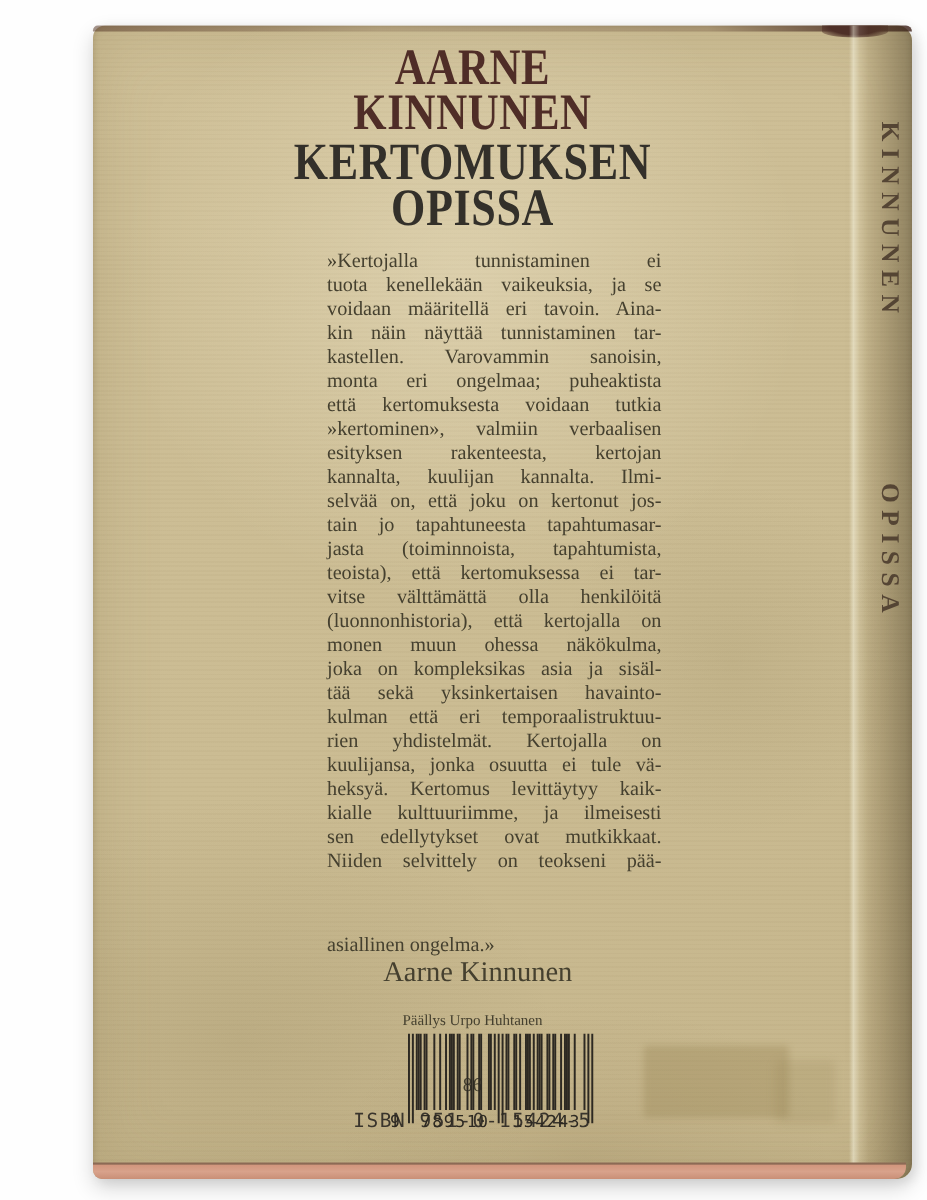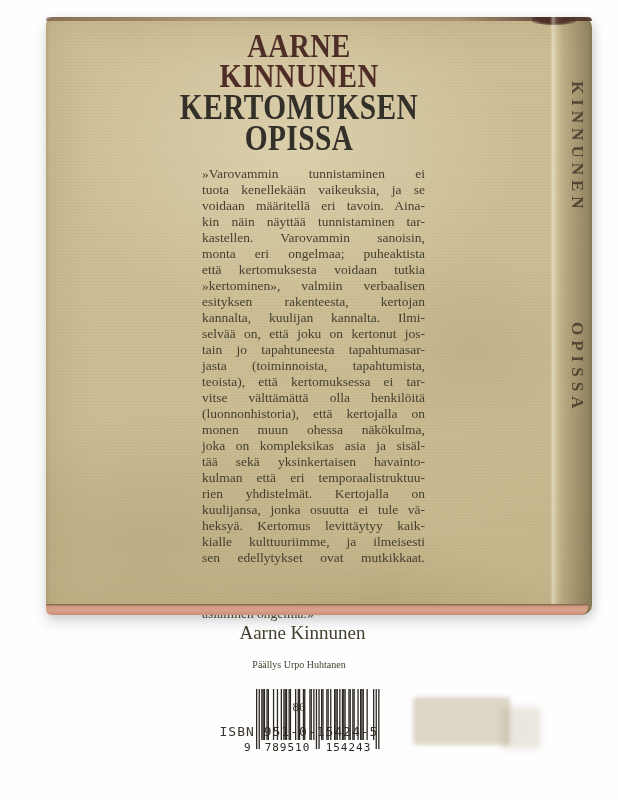--- a/index.html
+++ b/index.html
@@ -1,19 +1,19 @@
 <!DOCTYPE html>
 <html><head>
 <meta charset="utf-8">
 <style>
   html,body{margin:0;padding:0;background:#ffffff;}
   .stage{position:relative;width:618px;height:800px;background:#fefefe;overflow:hidden;
          font-family:"Liberation Serif",serif;}
   
-  .book{position:absolute;left:46px;top:17px;width:546px;height:598px;
+  .book{position:absolute;left:62px;top:17px;width:546px;height:769px;
     border-radius:8px 10px 10px 6px;
     background:
       radial-gradient(ellipse 60% 40% at 45% 22%, rgba(255,248,225,0.30), transparent 70%),
       radial-gradient(ellipse 55% 30% at 18% 88%, rgba(110,95,55,0.14), transparent 70%),
       radial-gradient(ellipse 30% 22% at 78% 55%, rgba(110,95,55,0.10), transparent 70%),
       radial-gradient(ellipse 40% 18% at 60% 98%, rgba(120,100,60,0.12), transparent 75%),
       repeating-linear-gradient(0deg, rgba(120,100,60,0.045) 0 1px, transparent 1px 3px),
       linear-gradient(160deg,#cfc098,#cbbc93 55%,#c5b58b);
     box-shadow: inset 0 0 45px rgba(120,100,55,0.22), inset 0 0 4px rgba(80,60,30,0.25),
                 0 6px 14px rgba(0,0,0,0.16), 3px 2px 8px rgba(0,0,0,0.08);}
@@ -78,21 +78,21 @@
       <div class="author-block">
         <div class="heading-line">AARNE</div>
         <div class="heading-line">KINNUNEN</div>
       </div>
       <div class="title-block">
         <div class="heading-line">KERTOMUKSEN</div>
         <div class="heading-line">OPISSA</div>
       </div>
 
       <div class="blurb">
-          <div class="blurb-line">»Varovammin tunnistaminen ei</div>
+          <div class="blurb-line">»Kertojalla tunnistaminen ei</div>
           <div class="blurb-line">tuota kenellekään vaikeuksia, ja se</div>
           <div class="blurb-line">voidaan määritellä eri tavoin. Aina-</div>
           <div class="blurb-line">kin näin näyttää tunnistaminen tar-</div>
           <div class="blurb-line">kastellen. Varovammin sanoisin,</div>
           <div class="blurb-line">monta eri ongelmaa; puheaktista</div>
           <div class="blurb-line">että kertomuksesta voidaan tutkia</div>
           <div class="blurb-line">»kertominen», valmiin verbaalisen</div>
           <div class="blurb-line">esityksen rakenteesta, kertojan</div>
           <div class="blurb-line">kannalta, kuulijan kannalta. Ilmi-</div>
           <div class="blurb-line">selvää on, että joku on kertonut jos-</div>
@@ -103,20 +103,21 @@
           <div class="blurb-line">(luonnonhistoria), että kertojalla on</div>
           <div class="blurb-line">monen muun ohessa näkökulma,</div>
           <div class="blurb-line">joka on kompleksikas asia ja sisäl-</div>
           <div class="blurb-line">tää sekä yksinkertaisen havainto-</div>
           <div class="blurb-line">kulman että eri temporaalistruktuu-</div>
           <div class="blurb-line">rien yhdistelmät. Kertojalla on</div>
           <div class="blurb-line">kuulijansa, jonka osuutta ei tule vä-</div>
           <div class="blurb-line">heksyä. Kertomus levittäytyy kaik-</div>
           <div class="blurb-line">kialle kulttuuriimme, ja ilmeisesti</div>
           <div class="blurb-line">sen edellytykset ovat mutkikkaat.</div>
+          <div class="blurb-line">Niiden selvittely on teokseni pää-</div>
           <div class="blurb-line">asiallinen ongelma.»</div>
         </div>
 
       <div class="signature">Aarne Kinnunen</div>
       <div class="credit">Päällys Urpo Huhtanen</div>
       <div class="year">86</div>
       <div class="isbn">ISBN 951-0-15424-5</div>
     </div>
 
     <div class="barcode">

